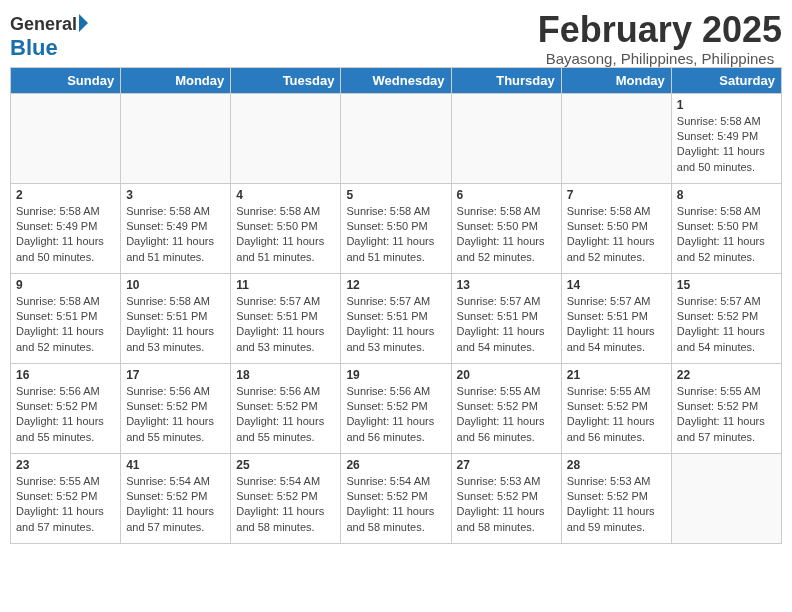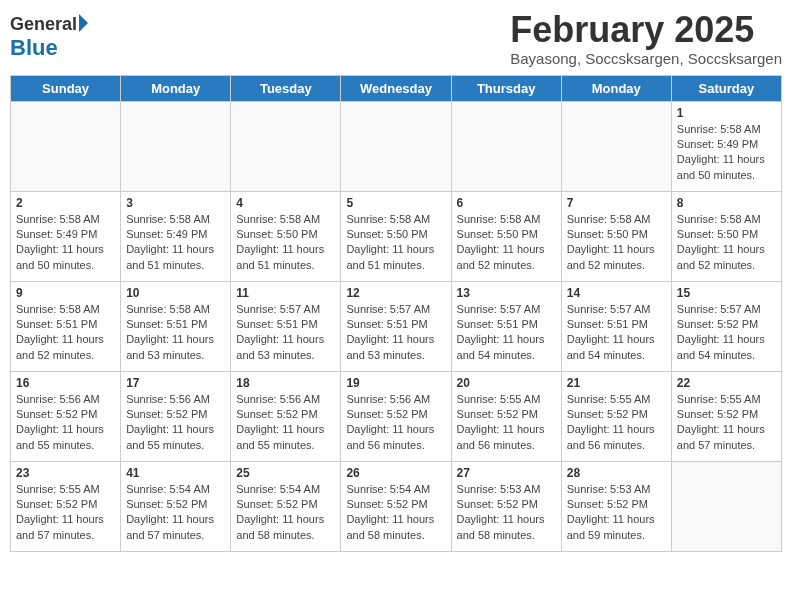--- a/index.html
+++ b/index.html
@@ -7,30 +7,29 @@
       font-family: Arial, sans-serif;
       background: #fff;
       width: 792px;
       min-height: 612px;
       padding: 10px;
     }
     .header {
       display: flex;
       align-items: flex-start;
       justify-content: space-between;
-      margin-bottom: 8px;
     }
     .logo {
       display: flex;
       flex-direction: column;
       align-items: flex-start;
       padding-top: 4px;
     }
     .title-area {
-      text-align: left;
+      text-align: center;
     }
     .month-title {
       font-size: 36px;
       font-weight: bold;
       color: #333;
       line-height: 1.1;
     }
     .location-title {
       font-size: 15px;
       color: #555;
@@ -39,21 +38,21 @@
       width: 100%;
       border-collapse: collapse;
       table-layout: fixed;
     }
     .calendar th {
       background-color: #2a7abf;
       color: #fff;
       font-size: 13px;
       font-weight: bold;
       padding: 5px 6px;
-      text-align: center;
+      text-align: right;
       border: 1px solid #ccc;
       margin-left: 36px;
     }
     .calendar td {
       border: 1px solid #ccc;
       vertical-align: top;
       padding: 4px 5px;
       height: 90px;
       width: calc(100% / 7);
       background: #fff;
@@ -105,21 +104,21 @@
 <div class="header">
   <div class="logo">
     <div class="logo-wrapper">
       <span class="logo-text-general">General</span>
       <span class="logo-triangle"></span>
     </div>
     <span class="logo-text-blue">Blue</span>
   </div>
   <div class="title-area">
     <div class="month-title">February 2025</div>
-    <div class="location-title">Bayasong, Soccsksargen, Soccsksargen</div>
+    <div class="location-title">Bayasong, Philippines, Philippines</div>
   </div>
 </div>
 
 <table class="calendar">
   <thead>
     <tr>
     <th>Sunday</th>
         <th>Monday</th>
         <th>Tuesday</th>
         <th>Wednesday</th>

